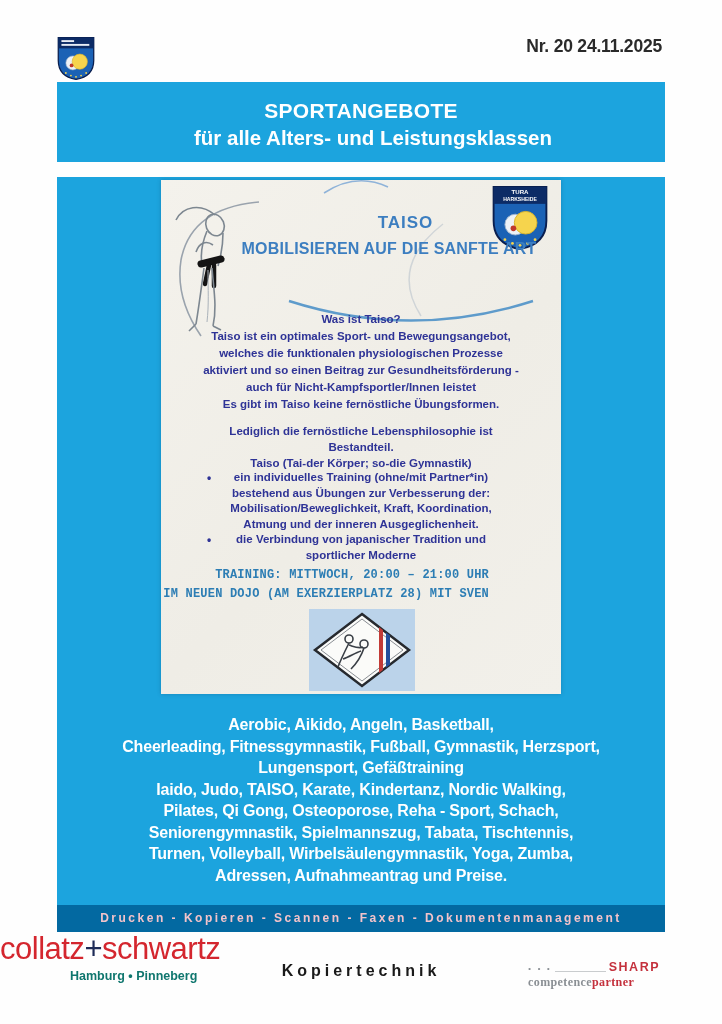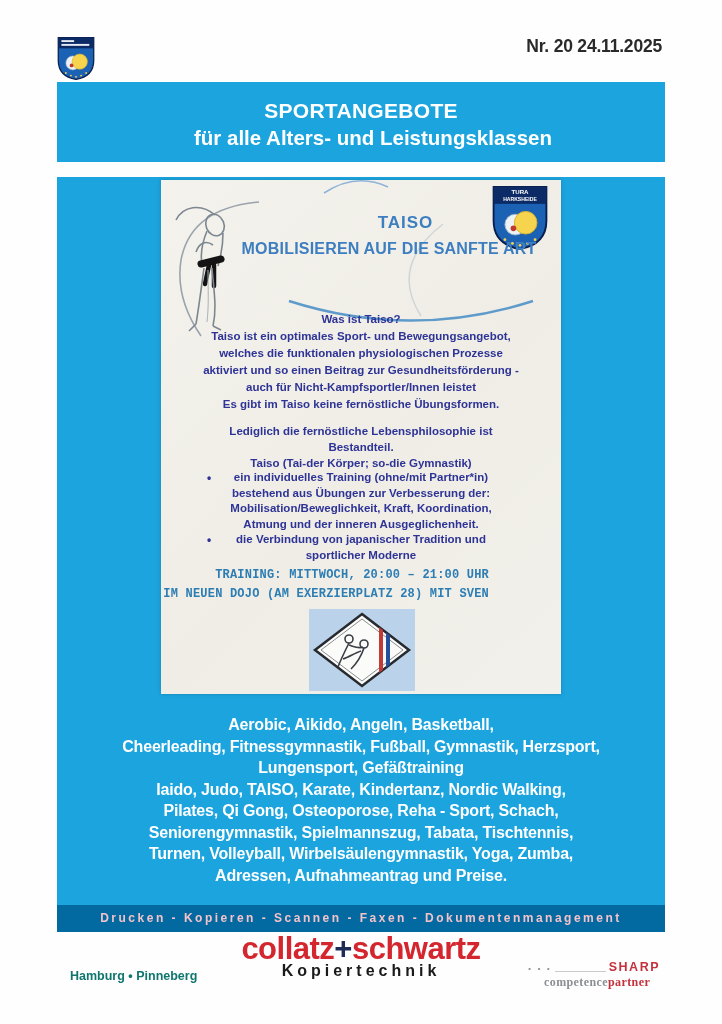--- a/index.html
+++ b/index.html
@@ -48,34 +48,34 @@
   .sports{position:absolute;left:0px;top:537px;width:608px;text-align:center;color:#ffffff;
           font-weight:bold;font-size:16px;line-height:21.5px;letter-spacing:-0.2px;}
 
   
   .band-red{position:absolute;left:57px;top:905px;width:608px;height:27px;background:#0369a1;
             text-align:center;}
   .band-red span{display:inline-block;margin-top:6px;font-size:12px;font-weight:bold;
                  letter-spacing:2.5px;color:#f3c3ca;}
 
   
-  .brand{position:absolute;left:0;top:933px;width:722px;text-align:center;
-         font-size:31px;font-weight:bold;letter-spacing:-0.5px;color:#d4262e;line-height:32px;}
+  .brand{position:absolute;left:0;top:933px;width:722px;
+         font-size:31px;font-weight:normal;letter-spacing:-0.5px;color:#d4262e;line-height:32px;}
   .brand .plus{color:#1d2b57;}
   .brand-sub{position:absolute;left:0;top:962px;width:722px;text-align:center;
              font-size:16px;font-weight:600;letter-spacing:4px;color:#1a1a1a;}
   .cities{position:absolute;left:70px;top:969px;font-size:12.5px;font-weight:600;color:#0f766e;}
 
   .sharp{position:absolute;right:62px;top:960px;width:132px;font-family:"Liberation Serif",serif;}
   .sharp .row1{display:flex;align-items:flex-end;}
   .sharp .dots{font-size:9px;color:#8a8f94;letter-spacing:2px;line-height:10px;}
   .sharp .rule{flex:1;border-bottom:1px solid #c9ccce;margin:0 3px 2px 3px;}
   .sharp .name{font-family:"Liberation Sans",sans-serif;font-size:12.5px;font-weight:bold;
                color:#c4313d;letter-spacing:1.5px;}
-  .sharp .row2{margin-top:1px;font-size:12px;font-weight:bold;letter-spacing:0.4px;margin-left:16px;}
+  .sharp .row2{margin-top:1px;font-size:12px;font-weight:bold;letter-spacing:0.4px;}
   .sharp .comp{color:#8a8f94;}
   .sharp .part{color:#c4313d;}
 </style>
 </head>
 <body>
 
 <div class="page">
 
   <svg class="crest" viewBox="0 0 60 70">
     <path d="M2,2 H58 V38 Q58,63 30,68 Q2,63 2,38 Z" fill="#1b62b5" stroke="#0a1e4e" stroke-width="2"></path>

